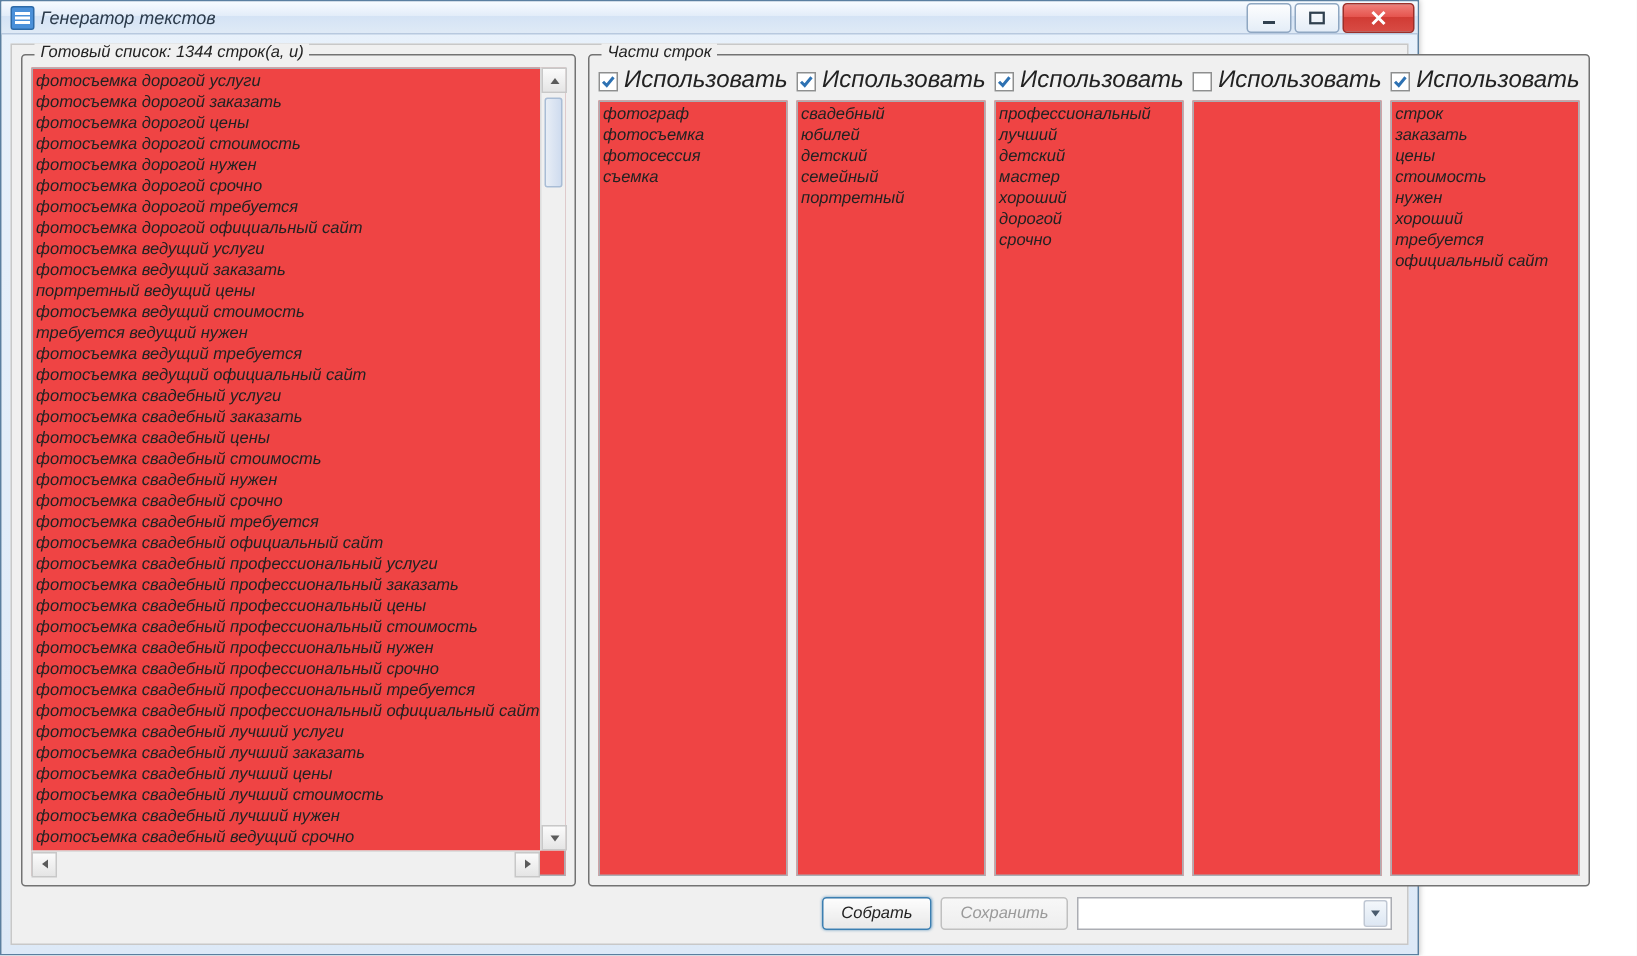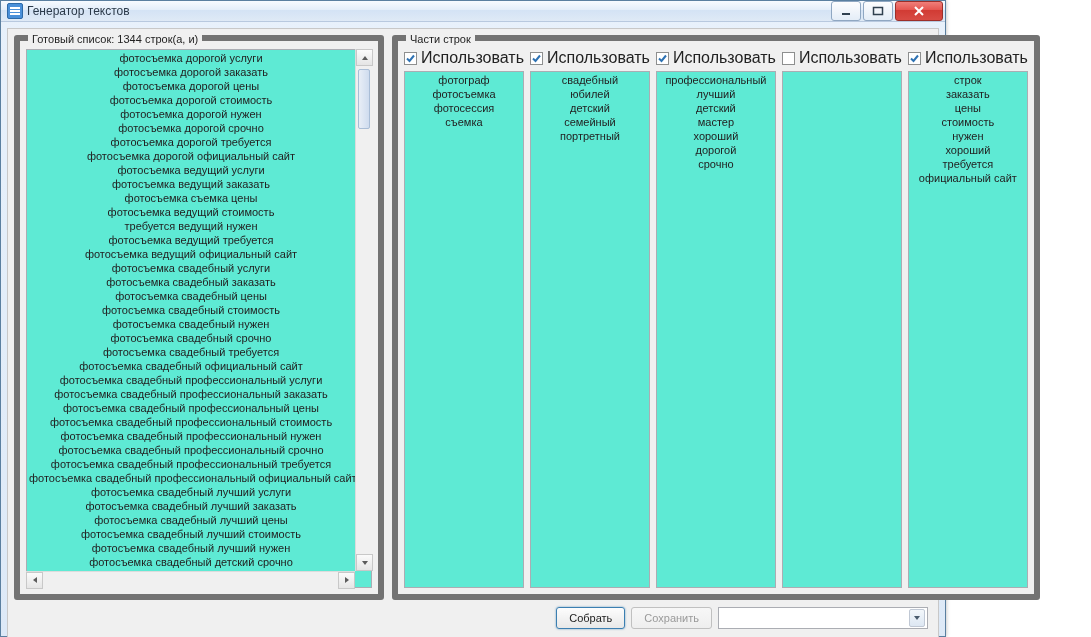--- a/index.html
+++ b/index.html
@@ -10,20 +10,21 @@
     font-size: 11px;
     background: #fff;
     overflow: hidden;
   }
   .window {
     width: 946px; height: 637px;
     border: 1px solid #5a7fa0;
     background: linear-gradient(to bottom, #e8f1fb 0%, #dde9f7 100%);
     display: flex; flex-direction: column;
     box-shadow: 0 0 4px rgba(0,0,0,.3);
+    font-style: italic;
   }
   .titlebar {
     height: 28px;
     background: linear-gradient(to bottom, #f7fbff 0%, #e3edf9 45%, #d4e3f5 46%, #dfeaf6 100%);
     border-bottom: 1px solid #b8c9df;
     display: flex; align-items: center;
     padding: 0 2px 0 6px;
   }
   .titlebar .app-icon {
     width: 16px; height: 16px;
@@ -71,41 +72,40 @@
     padding: 6px;
     gap: 4px;
   }
   .top-area {
     flex: 1;
     display: flex;
     gap: 8px;
     min-height: 0;
   }
   .groupbox {
-    border: 6px solid #737373;
+    border: 1px solid #737373;
     border-radius: 3px;
     background: #f0f0f0;
     padding: 8px 6px 6px 6px;
     display: flex; flex-direction: column;
     position: relative;
-    text-align: center;
   }
   .groupbox-title {
     position: absolute;
     top: -8px; left: 8px;
     background: #f0f0f0;
     padding: 0 4px;
     color: #222;
     font-size: 11px;
   }
   .left-group { width: 370px; }
   .right-group { flex: 1; }
   .listbox {
     flex: 1;
-    background: #5eead4;
+    background: #ef4444;
     border: 1px solid #abadb3;
     overflow: auto;
     padding: 1px 2px;
     font-size: 11px;
     line-height: 14px;
     color: #222;
     white-space: nowrap;
   }
   .listbox.small { min-height: 0; }
   .columns {
@@ -245,21 +245,21 @@
               <div>фотосъемка дорогой услуги</div>
               <div>фотосъемка дорогой заказать</div>
               <div>фотосъемка дорогой цены</div>
               <div>фотосъемка дорогой стоимость</div>
               <div>фотосъемка дорогой нужен</div>
               <div>фотосъемка дорогой срочно</div>
               <div>фотосъемка дорогой требуется</div>
               <div>фотосъемка дорогой официальный сайт</div>
               <div>фотосъемка ведущий услуги</div>
               <div>фотосъемка ведущий заказать</div>
-              <div>фотосъемка съемка цены</div>
+              <div>портретный ведущий цены</div>
               <div>фотосъемка ведущий стоимость</div>
               <div>требуется ведущий нужен</div>
               <div>фотосъемка ведущий требуется</div>
               <div>фотосъемка ведущий официальный сайт</div>
               <div>фотосъемка свадебный услуги</div>
               <div>фотосъемка свадебный заказать</div>
               <div>фотосъемка свадебный цены</div>
               <div>фотосъемка свадебный стоимость</div>
               <div>фотосъемка свадебный нужен</div>
               <div>фотосъемка свадебный срочно</div>
@@ -271,21 +271,21 @@
               <div>фотосъемка свадебный профессиональный стоимость</div>
               <div>фотосъемка свадебный профессиональный нужен</div>
               <div>фотосъемка свадебный профессиональный срочно</div>
               <div>фотосъемка свадебный профессиональный требуется</div>
               <div>фотосъемка свадебный профессиональный официальный сайт</div>
               <div>фотосъемка свадебный лучший услуги</div>
               <div>фотосъемка свадебный лучший заказать</div>
               <div>фотосъемка свадебный лучший цены</div>
               <div>фотосъемка свадебный лучший стоимость</div>
               <div>фотосъемка свадебный лучший нужен</div>
-              <div>фотосъемка свадебный детский срочно</div>
+              <div>фотосъемка свадебный ведущий срочно</div>
             </div>
           <div class="scroll-v">
             <div class="scroll-btn" style="position:absolute;top:0;">
               <svg width="8" height="8" viewBox="0 0 8 8">
                   <path d="M4 2 L7 6 L1 6 Z" fill="#5b5b5b"></path>
                 </svg>
             </div>
             <div class="scroll-thumb-v"></div>
             <div class="scroll-btn" style="position:absolute;bottom:0;">
               <svg width="8" height="8" viewBox="0 0 8 8">

